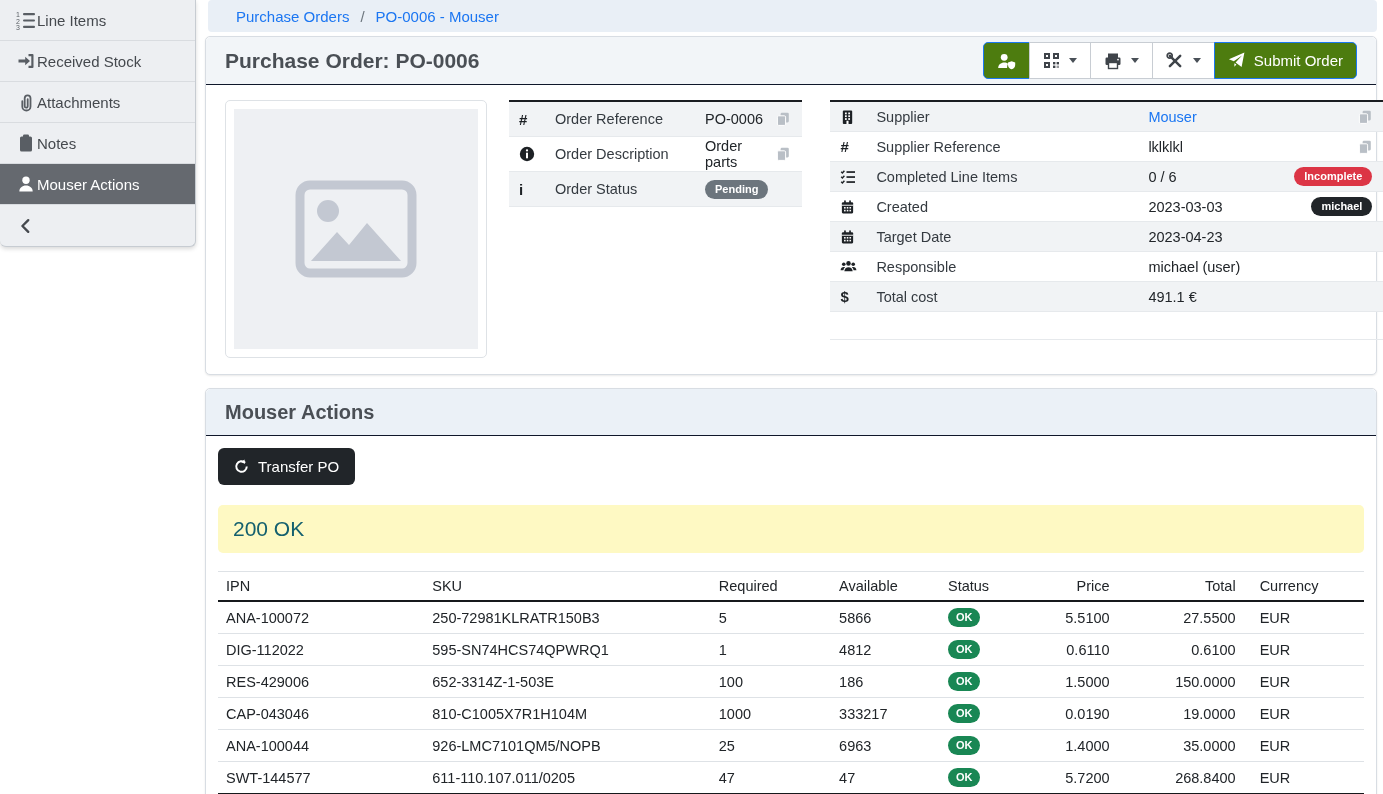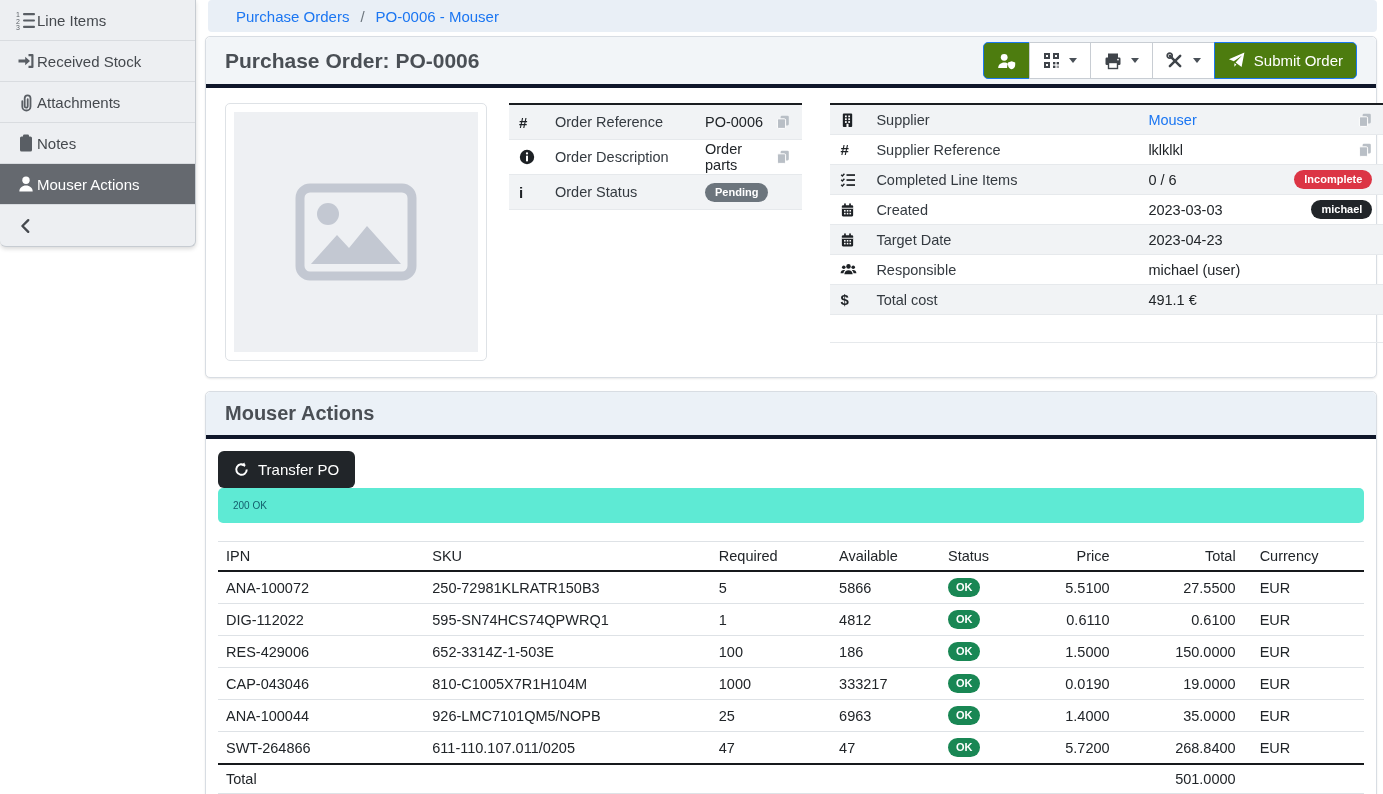--- a/index.html
+++ b/index.html
@@ -30,21 +30,21 @@
 
   .breadcrumb{
     margin-left:3px; height:32px; background:#e9eff6; border-radius:4px;
     display:flex; align-items:center; padding:0 28px; gap:11px; font-size:15px;
   }
   .crumb{ color:#1b76f2; text-decoration:none; cursor:pointer;text-align:right; }
   .crumb-sep{ color:#6c757d; }
 
   .card{ background:#fff; border:1px solid #d8dde3; border-radius:5px; box-shadow:0 1px 2px rgba(0,0,0,.09); }
   .card-header{
-    background:#f2f5f8; border-bottom:4px solid #0f172a; border-radius:5px 5px 0 0;
+    background:#f2f5f8; border-bottom:1px solid #0f172a; border-radius:5px 5px 0 0;
     display:flex; align-items:center; justify-content:space-between; padding:5px 19px; min-height:44px;
   }
   .page-title{ font-size:21px; font-weight:700; color:#4a4f55; }
 
   
   .btn-group{ display:flex; }
   .btn{
     height:37px; display:flex; align-items:center; gap:9px; padding:0 13px;
     border:1px solid #c8cdd3; background:#fff; color:#3f444a; font-size:15px; cursor:pointer;
   }
@@ -91,22 +91,22 @@
   .card2{ margin-top:13px; min-height:420px; }
   .card2 .card-header{ background:#ebf1f7; padding:10px 19px; min-height:47px; }
   .panel-title{ font-size:20px; font-weight:700; color:#4a4f55; }
   .card2-body{ padding:12px 12px 10px; }
 
   .transfer-btn{
     display:inline-flex; align-items:center; gap:9px; height:37px; padding:0 16px;
     background:#212529; color:#fff; border:none; border-radius:6px; font-size:15px; cursor:pointer;
   }
   .alert{
-    margin-top:0; background:#5eead4; color:#14606e; border-radius:5px;
-    padding:12px 15px; font-size:10px;
+    margin-top:20px; background:#fef9c3; color:#14606e; border-radius:5px;
+    padding:12px 15px; font-size:21px;
   }
 
   table.actions{ width:100%; border-collapse:collapse; margin-top:18px; font-size:14.5px; }
   table.actions th{
     text-align:left; font-weight:400; color:#212529; padding:6px 8px;
     border-top:1px solid #dee2e6; border-bottom:2px solid #16191c;
   }
   table.actions td{ padding:6px 8px; border-bottom:1px solid #dee2e6; color:#212529; }
   table.actions tbody tr:last-child td{ border-bottom:2px solid #16191c; }
   table.actions .ar{ text-align:right; }
@@ -503,21 +503,21 @@
               <td class="col-0">ANA-100044</td>
               <td class="col-1">926-LMC7101QM5/NOPB</td>
               <td class="col-2">25</td>
               <td class="col-3">6963</td>
               <td class="col-4"><span class="badge badge-green">OK</span></td>
               <td class="col-5 ar">1.4000</td>
               <td class="col-6 ar">35.0000</td>
               <td class="col-7">EUR</td>
             </tr>
             <tr>
-              <td class="col-0">SWT-264866</td>
+              <td class="col-0">SWT-144577</td>
               <td class="col-1">611-110.107.011/0205</td>
               <td class="col-2">47</td>
               <td class="col-3">47</td>
               <td class="col-4"><span class="badge badge-green">OK</span></td>
               <td class="col-5 ar">5.7200</td>
               <td class="col-6 ar">268.8400</td>
               <td class="col-7">EUR</td>
             </tr>
           </tbody>
         <tfoot>

